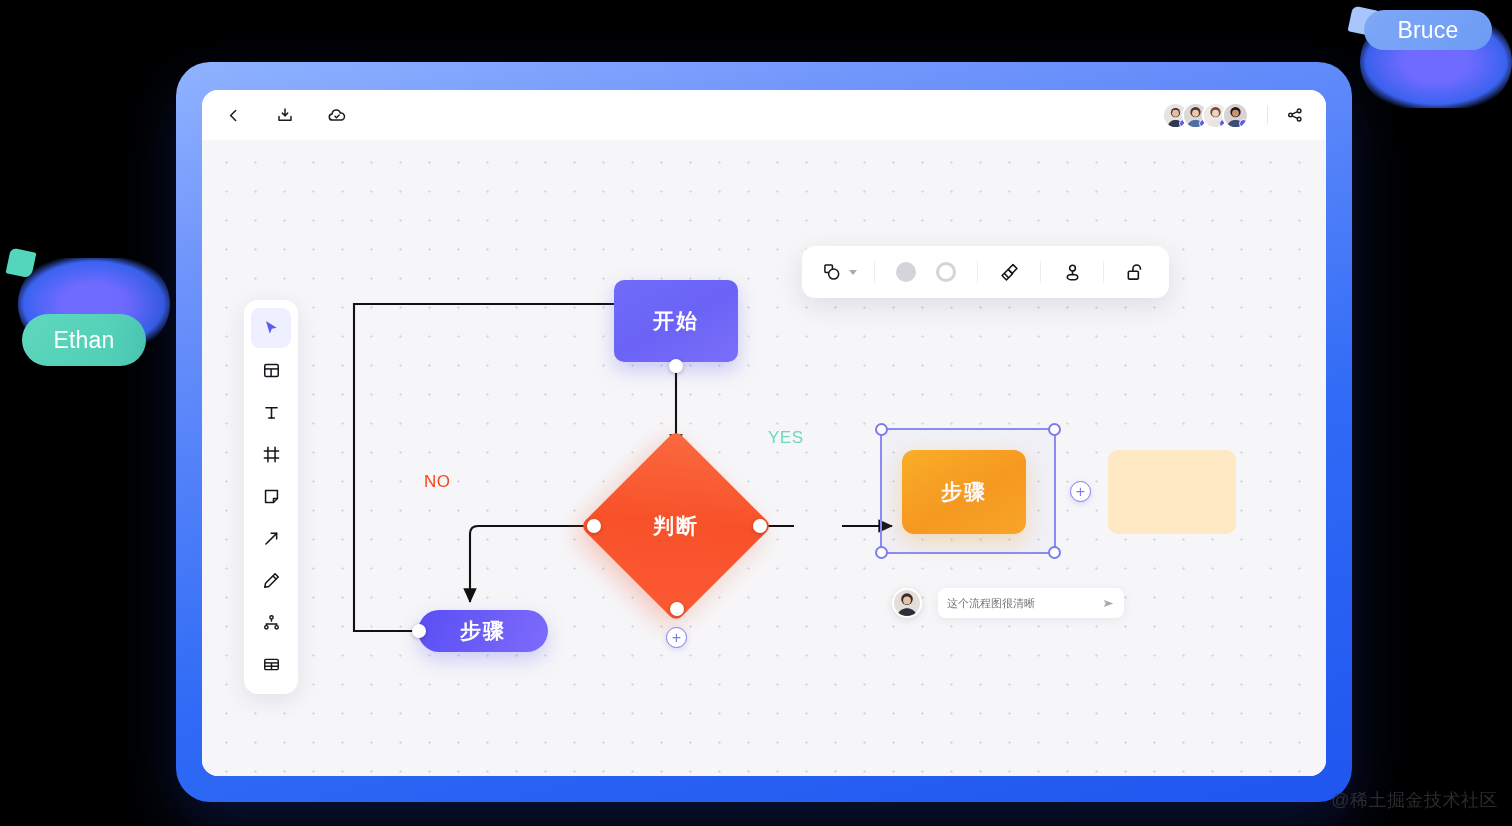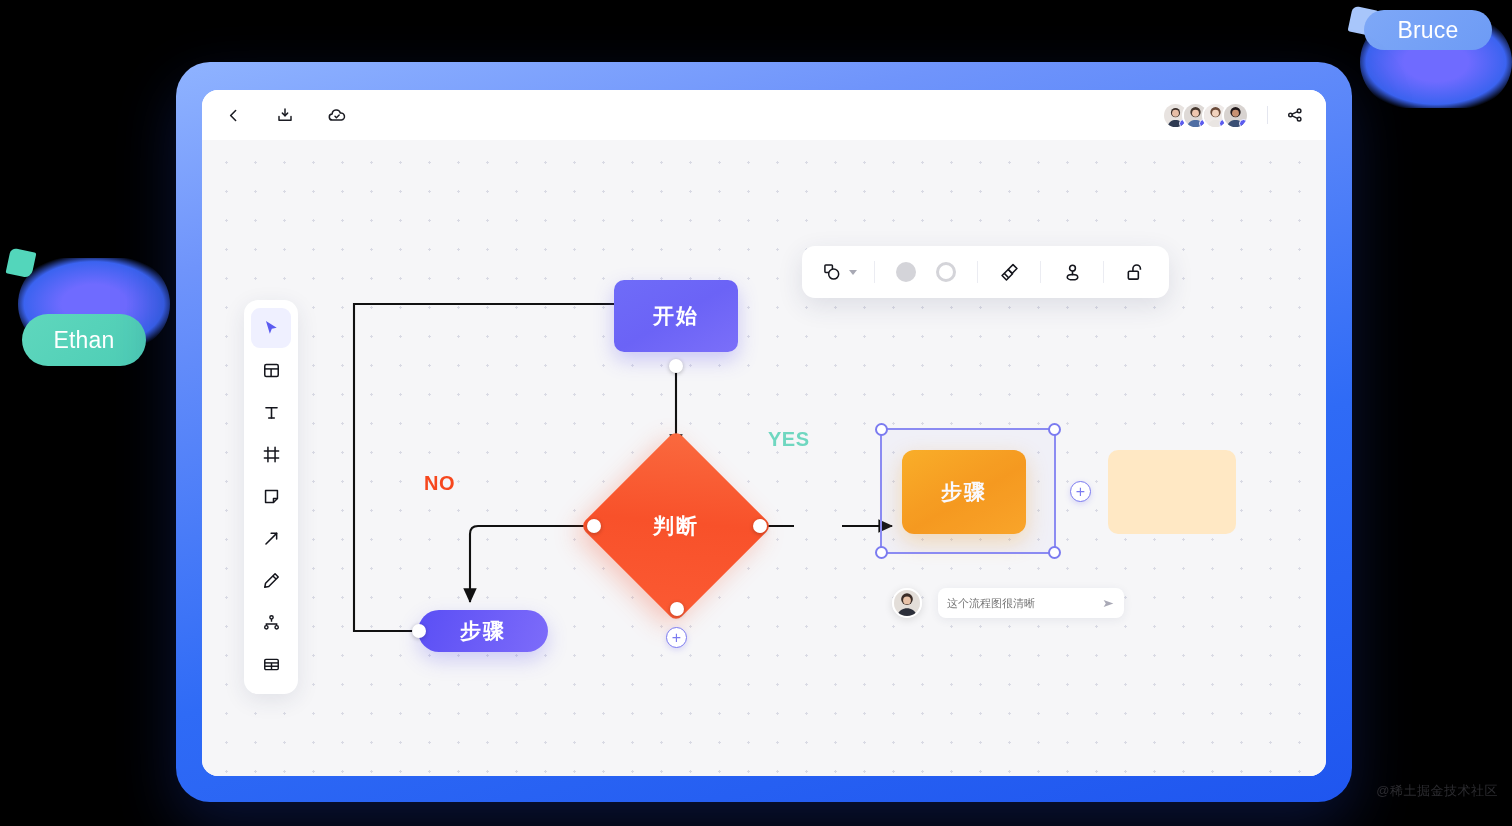--- a/index.html
+++ b/index.html
@@ -123,21 +123,21 @@
   }
   .ct-div { width:1px; height: 22px; background:#ebecf2; margin: 0 11px; }
   .swatch-fill { width: 20px; height: 20px; border-radius:50%; background:#d4d4d9; }
   .swatch-stroke { width: 20px; height: 20px; border-radius:50%; border: 3.5px solid #d4d4d9; }
   .caret { width:0;height:0;border-left:4px solid transparent;border-right:4px solid transparent;border-top:5px solid #a8a9b4; }
 
   
   .node { position:absolute; display:flex; align-items:center; justify-content:center;
           color:#fff; font-size: 21px; font-weight: 700; letter-spacing: 2px; }
   #node-start {
-    left: 412px; top: 140px; width: 124px; height: 72px; border-radius: 10px;
+    left: 412px; top: 140px; width: 124px; height: 82px; border-radius: 10px;
     background: linear-gradient(150deg,#6f6cf8 0%,#6b63f6 50%,#7b6ff9 100%);
     box-shadow: 0 8px 20px rgba(90,80,240,.28);
   }
   #node-decision {
     left: 406px; top: 318px; width: 136px; height: 136px;
     transform: rotate(45deg); border-radius: 8px;
     background: linear-gradient(140deg,#fa6a3f 0%,#f8512a 48%,#fb5a33 100%);
     box-shadow: 0 10px 24px rgba(245,80,40,.28);
   }
   #node-decision .node-label { transform: rotate(-45deg); }
@@ -176,21 +176,21 @@
   
   .add-btn {
     position:absolute; width: 21px; height: 21px; border-radius:50%;
     border: 1.6px solid #7b7bf0; background:#fff; color:#7b7bf0;
     display:flex; align-items:center; justify-content:center;
     font-size: 16px; line-height: 1; cursor:pointer;
     box-shadow: 0 2px 6px rgba(90,80,240,.2);
   }
 
   
-  .edge-label { position:absolute; font-size: 20px; font-weight: 700; letter-spacing:.5px; }
+  .edge-label { position:absolute; font-size: 17px; font-weight: 400; letter-spacing:.5px; }
   #label-yes { left: 566px; top: 288px; color:#6fd7c0; }
   #label-no  { left: 222px; top: 332px; color:#f6471d; }
 
   
   #comment-bar {
     position:absolute; left: 690px; top: 448px;
     display:flex; align-items:center; gap: 16px;
   }
   #comment-avatar {
     width: 30px; height: 30px; border-radius:50%; overflow:hidden;
@@ -202,22 +202,22 @@
     display:flex; align-items:center; padding: 0 9px;
   }
   #comment-input {
     flex:1; border:none; outline:none; background:transparent;
     font-family: "Liberation Sans", sans-serif; font-size: 11px; color:#9a9aa6;
   }
   #comment-send { color:#a9a9b6; display:flex; align-items:center; cursor:pointer; }
 
   
   #watermark {
-    position:absolute; right: 14px; bottom: 26px;
-    font-size: 13px; color: rgba(55,55,60,.78); letter-spacing: .5px;
+    position:absolute; right: 14px; bottom: 14px;
+    font-size: 18px; color: rgba(55,55,60,.78); letter-spacing: .5px;
   }
   svg { display:block; }
 </style>
 </head>
 <body>
 
 <div id="root">
 
   <div class="cursor-bubble" id="ethan-bubble">
     <div class="cursor-glow"></div>

